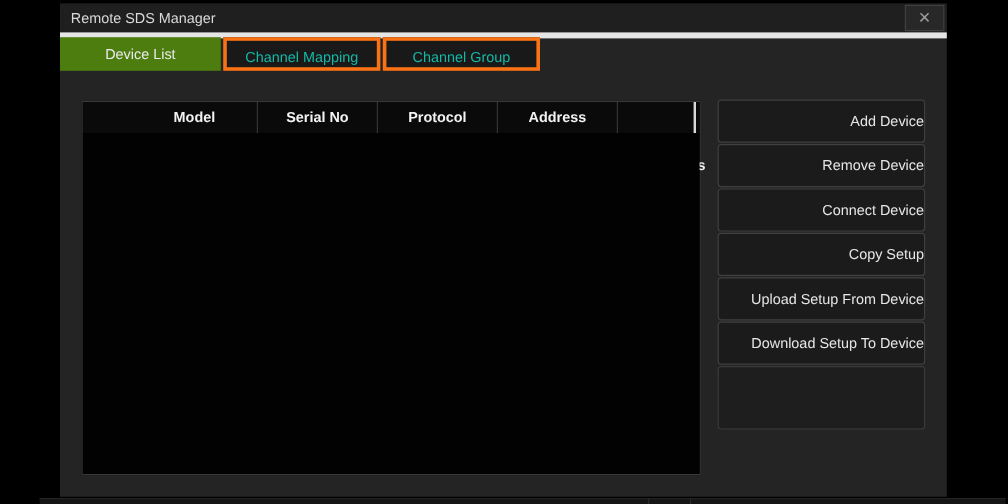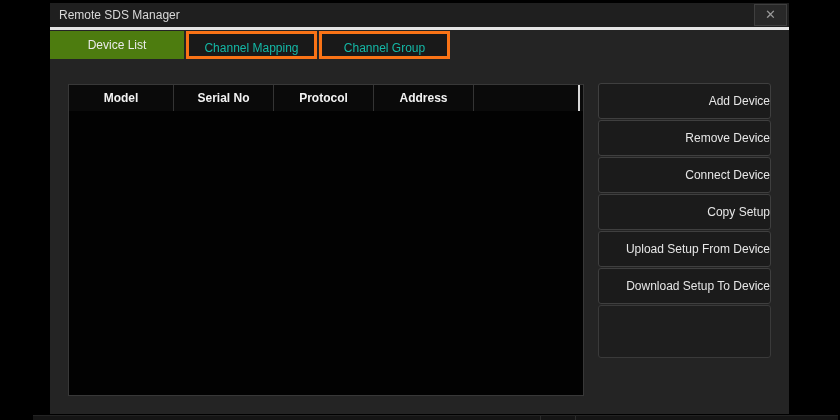--- a/index.html
+++ b/index.html
@@ -25,21 +25,21 @@
     background: #242424;
     box-sizing: border-box;
   }
   
   .titlebar {
     position: absolute;
     left: 0; top: 0;
     width: 100%;
     height: 24px;
     background: #1f1f1f;
-    border-bottom: 3px solid #e5e5e5;
+    border-bottom: 5px solid #e5e5e5;
   }
   .title {
     position: absolute;
     left: 9px;
     top: 0;
     line-height: 24px;
     font-size: 12px;
     color: #d9d9d9;
     white-space: nowrap;
   }
@@ -98,20 +98,21 @@
     height: 312px;
     background: #020202;
     border: 1px solid #383838;
     box-sizing: border-box;
   }
   .thead {
     position: relative;
     display: flex;
     height: 26px;
     background: #0a0a0a;
+    padding-left: 41px;
   }
   .th {
     box-sizing: border-box;
     font-size: 12px;
     font-weight: 600;
     color: #f2f2f2;
     text-align: center;
     line-height: 26px;
     border-right: 1px solid #343434;
     flex: 0 0 auto;

